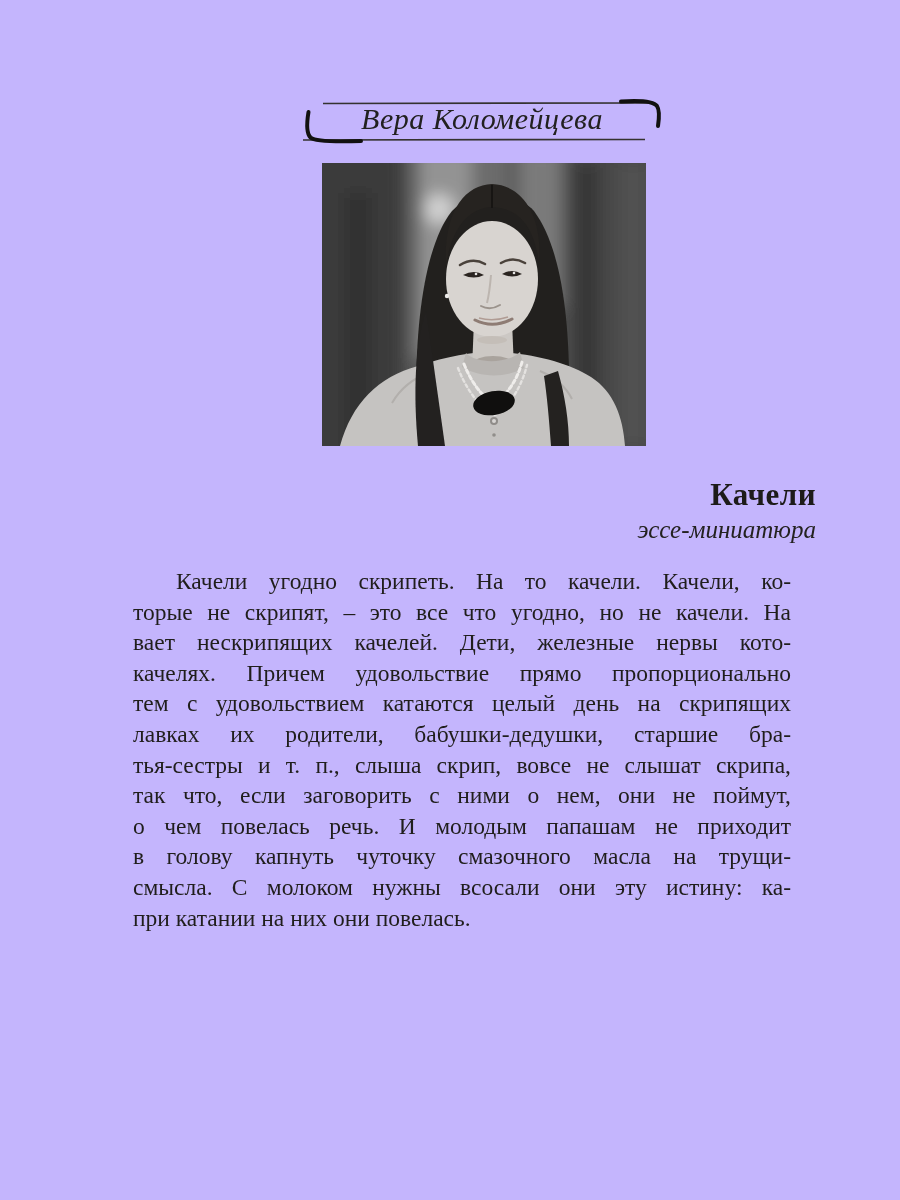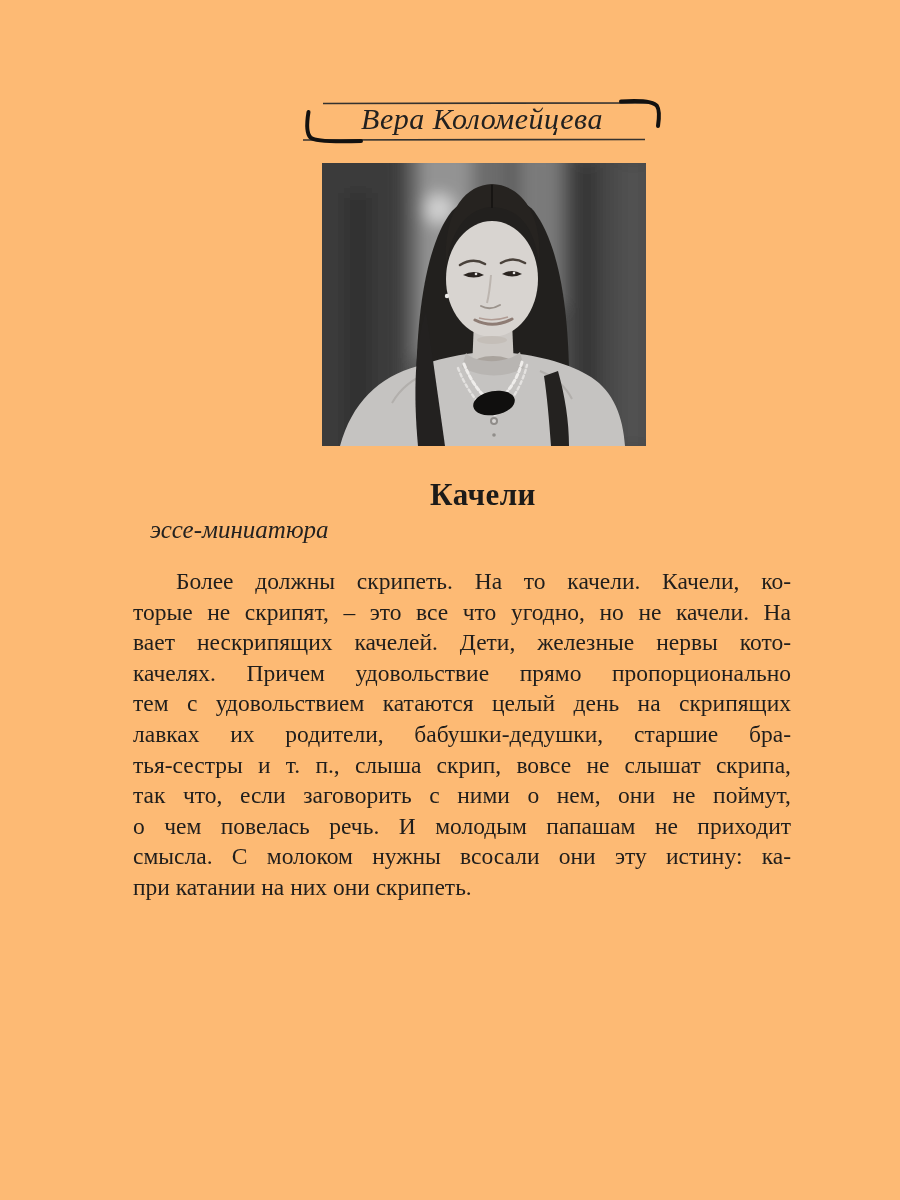--- a/index.html
+++ b/index.html
@@ -4,21 +4,21 @@
 <style>
   html, body {
     margin: 0;
     padding: 0;
     background: #ffffff;
   }
   .page {
     position: relative;
     width: 900px;
     height: 1200px;
-    background: #fdba74;
+    background: #c4b5fd;
     overflow: hidden;
     font-family: "Liberation Serif", "DejaVu Serif", serif;
     color: #1f1d1b;
   }
 
   
   .author-frame {
     position: absolute;
     left: 301px;
     top: 94px;
@@ -52,34 +52,34 @@
   }
   .photo svg { display: block; width: 100%; height: 100%; }
 
   
   .essay-title {
     position: absolute;
     left: 150px;
     top: 477px;
     width: 666px;
     margin: 0;
-    text-align: center;
+    text-align: right;
     font-size: 31px;
     line-height: 36px;
     font-weight: bold;
     color: #1d1b19;
     letter-spacing: 0.5px;
   }
   .essay-subtitle {
     position: absolute;
     left: 150px;
     top: 514px;
     width: 666px;
     margin: 0;
-    text-align: left;
+    text-align: right;
     font-style: italic;
     font-weight: normal;
     font-size: 25px;
     line-height: 32px;
     color: #242220;
   }
 
   
   .essay-body {
     position: absolute;
@@ -192,29 +192,30 @@
         <circle cx="172" cy="272" r="1.8" fill="#918e8b"></circle>
       </g>
     </svg>
   </div>
 
   <h1 class="essay-title">Качели</h1>
   <h2 class="essay-subtitle">эссе-миниатюра</h2>
 
   <div class="essay-body">
       <div class="paragraph">
-        <div class="line first">Более должны скрипеть. На то качели. Качели, ко-</div>
+        <div class="line first">Качели угодно скрипеть. На то качели. Качели, ко-</div>
         <div class="line">торые не скрипят, – это все что угодно, но не качели. На</div>
       </div>
       <div class="paragraph">
         <div class="line">вает нескрипящих качелей. Дети, железные нервы кото-</div>
         <div class="line">качелях. Причем удовольствие прямо пропорционально</div>
         <div class="line">тем с удовольствием катаются целый день на скрипящих</div>
         <div class="line">лавках их родители, бабушки-дедушки, старшие бра-</div>
         <div class="line">тья-сестры и т. п., слыша скрип, вовсе не слышат скрипа,</div>
         <div class="line">так что, если заговорить с ними о нем, они не поймут,</div>
         <div class="line">о чем повелась речь. И молодым папашам не приходит</div>
+        <div class="line">в голову капнуть чуточку смазочного масла на трущи-</div>
         <div class="line">смысла. С молоком нужны всосали они эту истину: ка-</div>
-        <div class="line last">при катании на них они скрипеть.</div>
+        <div class="line last">при катании на них они повелась.</div>
       </div>
     </div>
 
 </div>
 
 </body></html>

